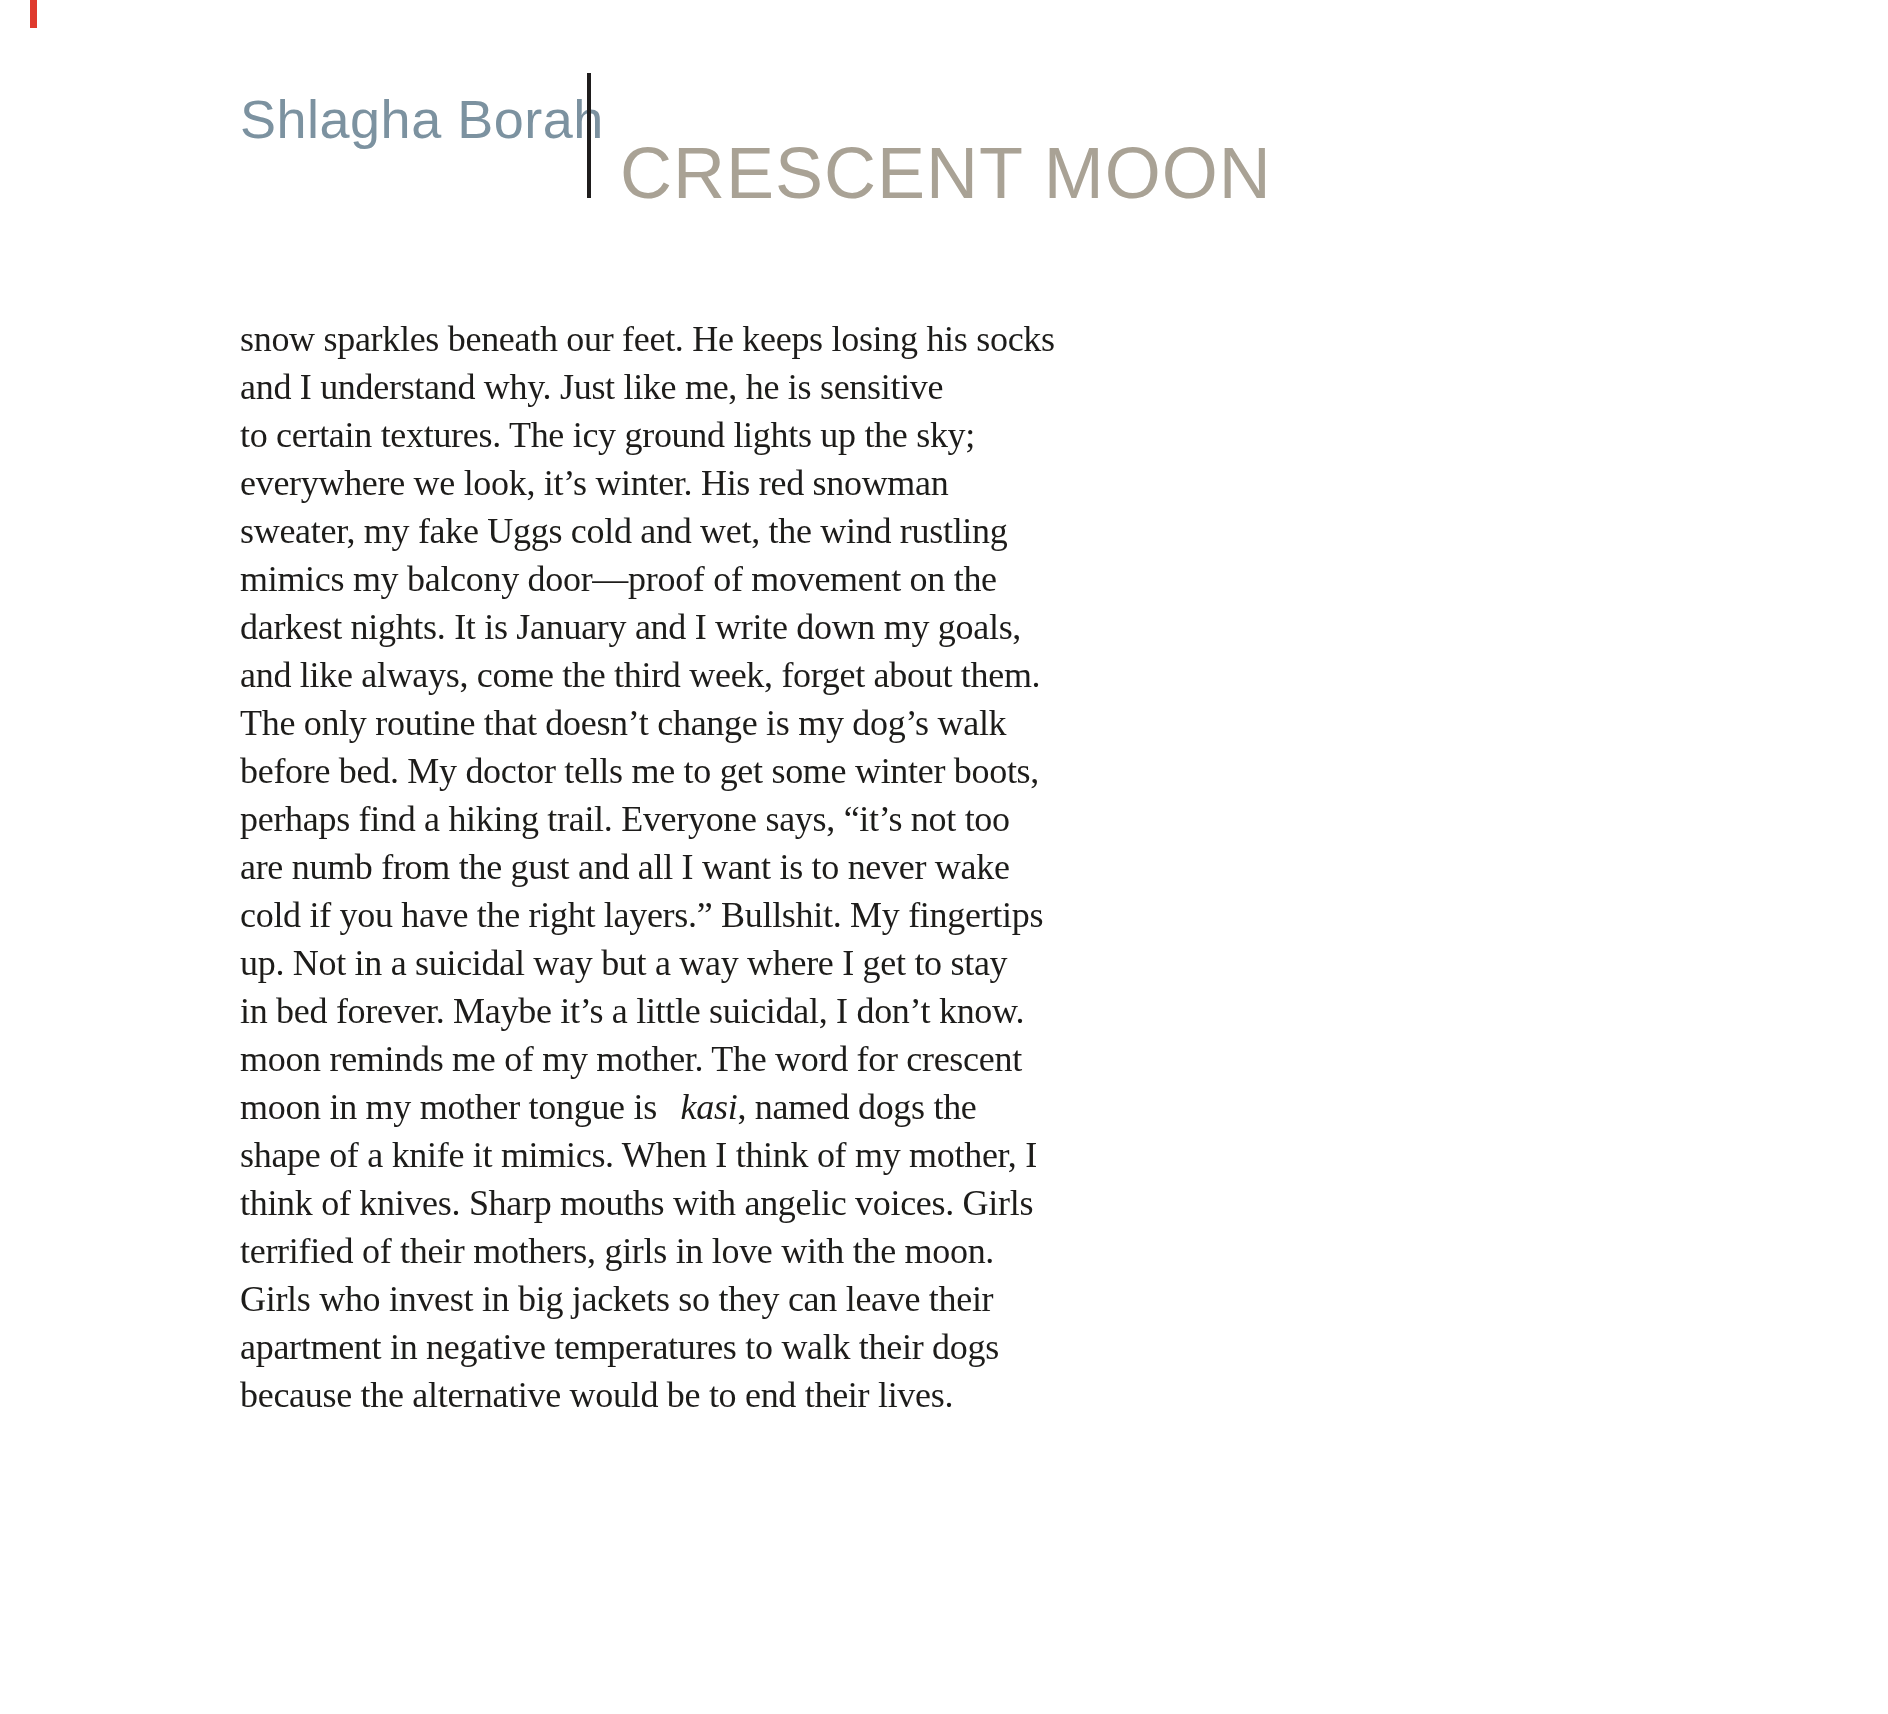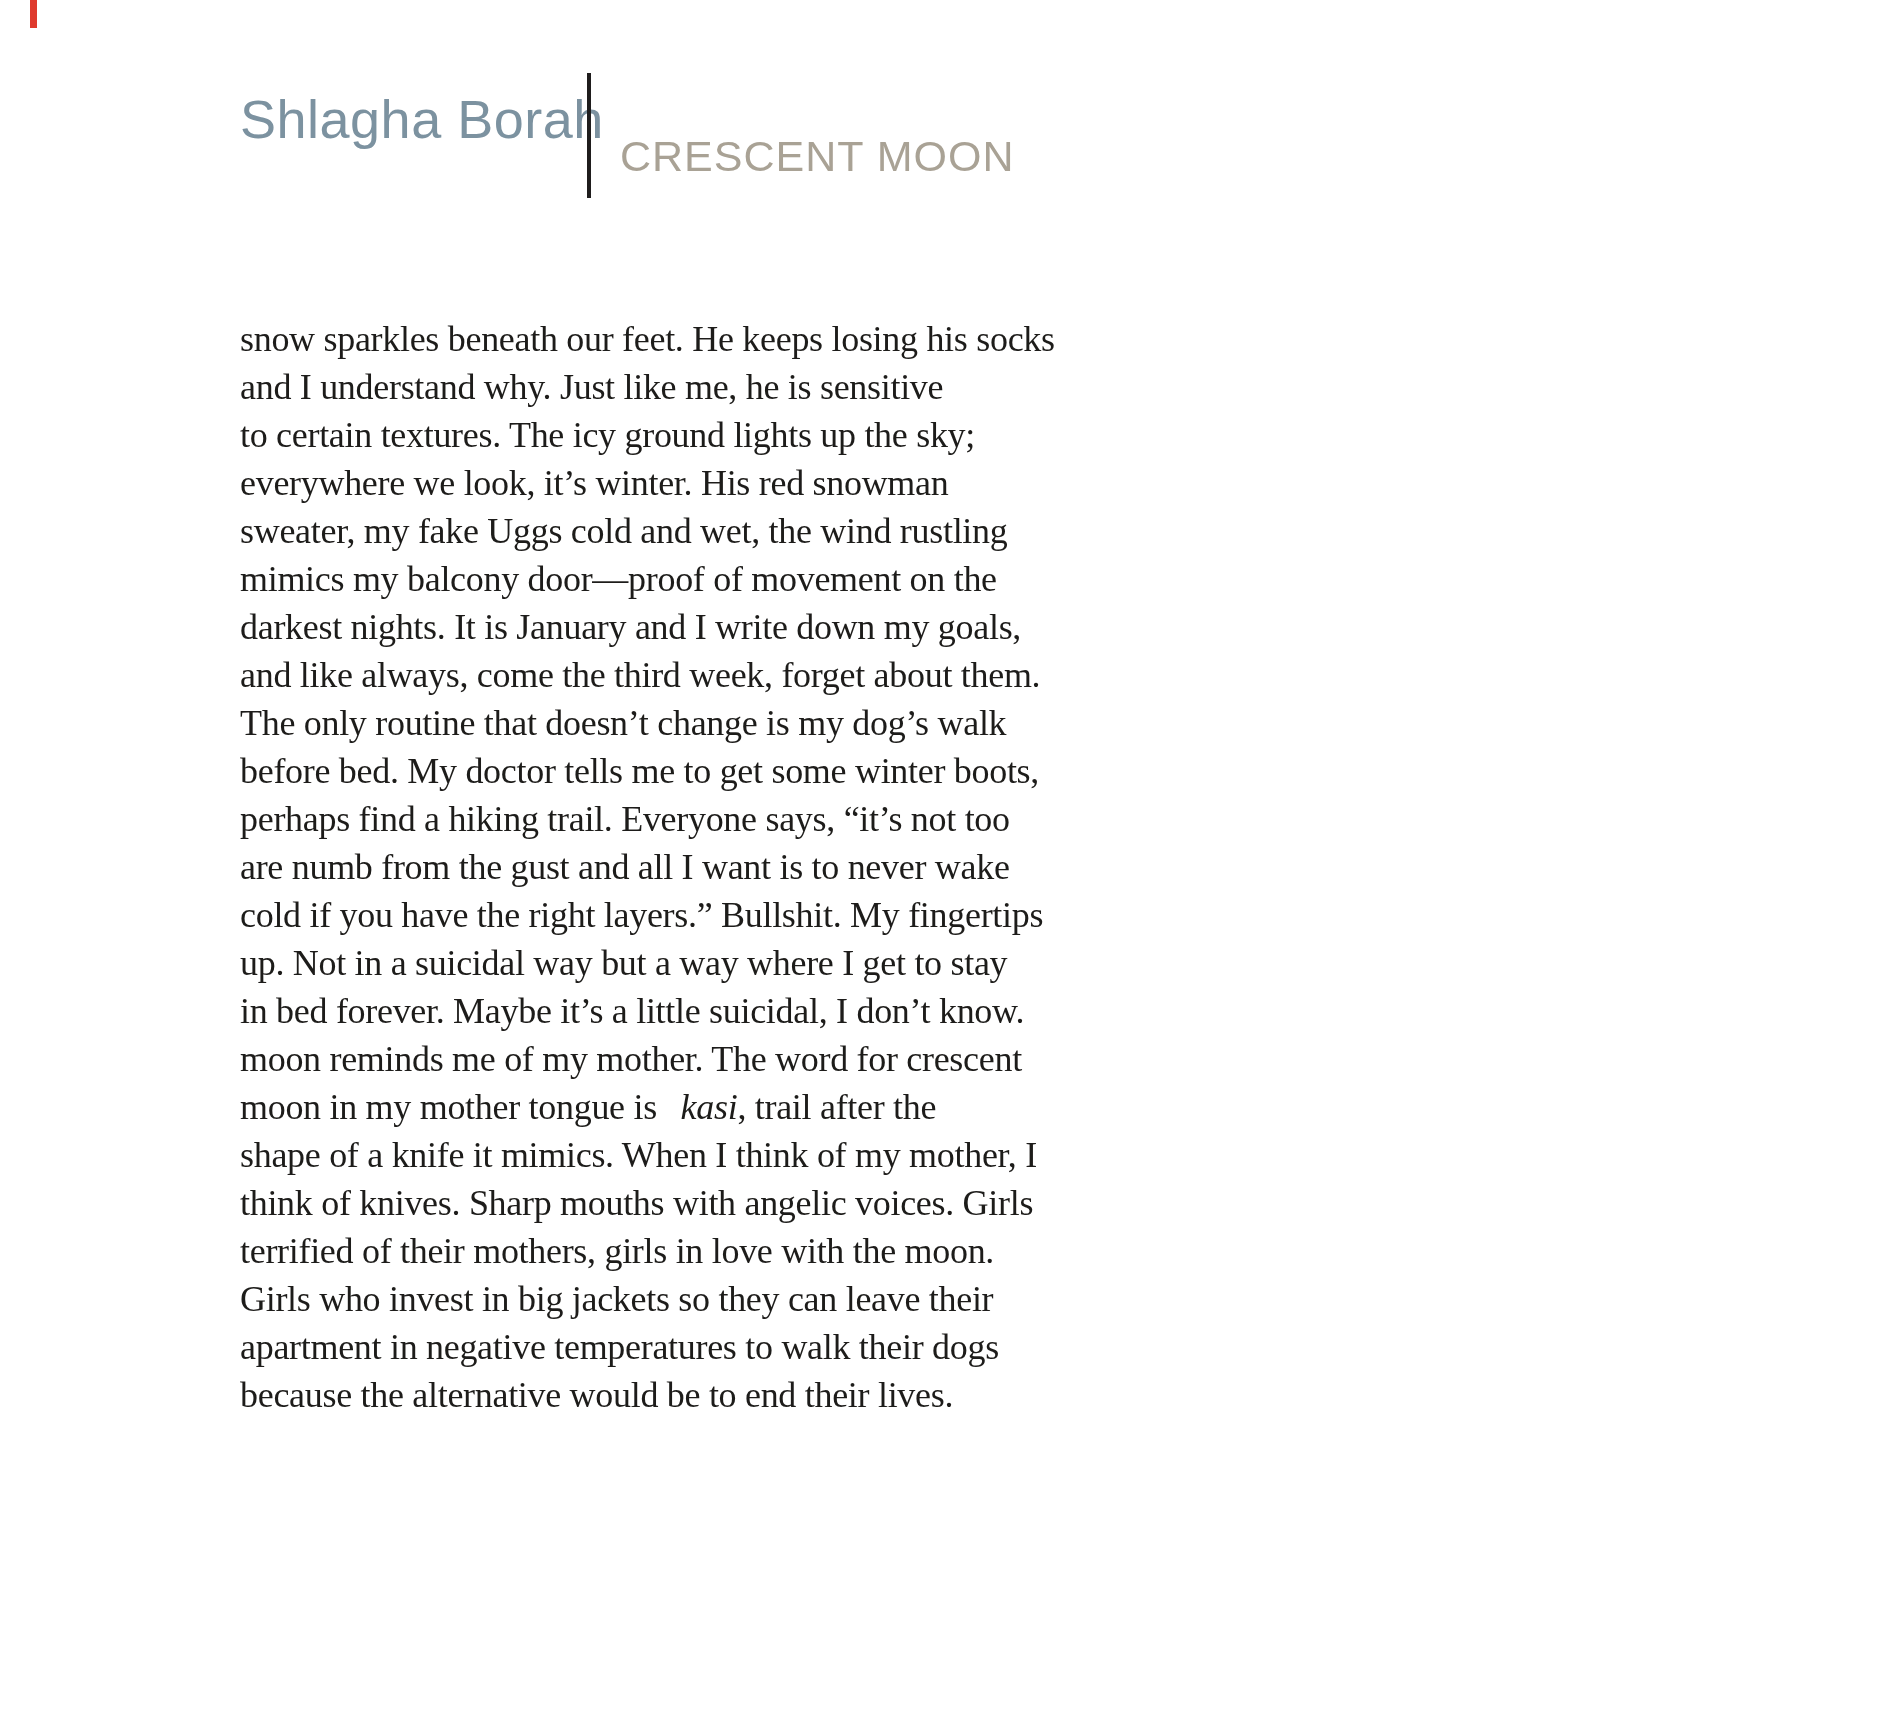--- a/index.html
+++ b/index.html
@@ -46,21 +46,21 @@
     top: 73px;
     width: 4px;
     height: 125px;
     background: var(--color-divider, #1f1d1d);
   }
   .poem-title {
     position: absolute;
     left: 620px;
     top: 132px;
     font-family: "Liberation Sans", sans-serif;
-    font-size: 43px;
+    font-size: 72px;
     font-weight: 500;
     letter-spacing: 1px;
     color: var(--color-title, #a9a295);
     white-space: nowrap;
   }
   .poem {
     position: absolute;
     left: 240px;
     top: 315px;
     color: var(--color-body-text, #1d1c1a);
@@ -101,21 +101,21 @@
     <div class="poem-line">darkest nights. It is January and I write down my goals,</div>
     <div class="poem-line">and like always, come the third week, forget about them.</div>
     <div class="poem-line">The only routine that doesn’t change is my dog’s walk</div>
     <div class="poem-line">before bed. My doctor tells me to get some winter boots,</div>
     <div class="poem-line">perhaps find a hiking trail. Everyone says, “it’s not too</div>
     <div class="poem-line">are numb from the gust and all I want is to never wake</div>
     <div class="poem-line">cold if you have the right layers.” Bullshit. My fingertips</div>
     <div class="poem-line">up. Not in a suicidal way but a way where I get to stay</div>
     <div class="poem-line">in bed forever. Maybe it’s a little suicidal, I don’t know.</div>
     <div class="poem-line">moon reminds me of my mother. The word for crescent</div>
-    <div class="poem-line"><span>moon in my mother tongue is </span><em>kasi</em><span>, trail after the</span></div>
+    <div class="poem-line"><span>moon in my mother tongue is </span><em>kasi</em><span>, named dogs the</span></div>
     <div class="poem-line">shape of a knife it mimics. When I think of my mother, I</div>
     <div class="poem-line">think of knives. Sharp mouths with angelic voices. Girls</div>
     <div class="poem-line">terrified of their mothers, girls in love with the moon.</div>
     <div class="poem-line">Girls who invest in big jackets so they can leave their</div>
     <div class="poem-line">apartment in negative temperatures to walk their dogs</div>
     <div class="poem-line">because the alternative would be to end their lives.</div>
   </div>
 
 </div>
 

